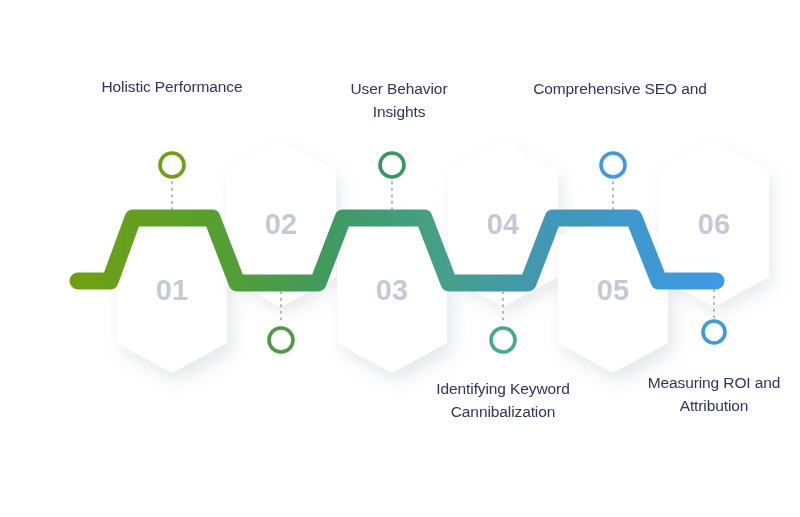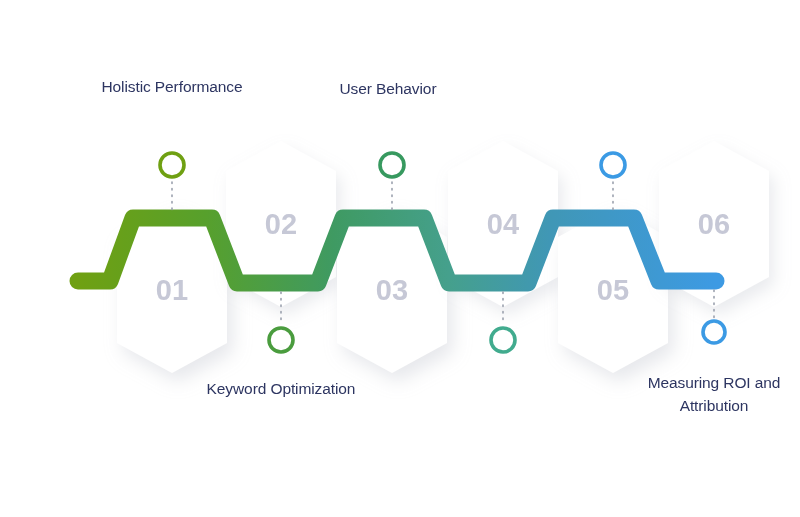--- a/index.html
+++ b/index.html
@@ -118,31 +118,34 @@
       <circle cx="613" cy="165" r="12" stroke="#3b9ae4"></circle>
       <circle cx="714" cy="332" r="11" stroke="#3b9ae4"></circle>
     </g>
   </svg>
 
   <div class="step-label label-above" style="left:72px; top:76px;">
     <div>Holistic Performance</div>
   </div>
 
   <div class="step-label label-below" style="left:181px; top:378px;">
-    <div>Keyword Optimization</div>
   </div>
 
-  <div class="step-label label-above" style="left:288px; top:78px;">
+  <div class="step-label label-above" style="left:299px; top:78px;">
     <div>User Behavior</div>
+    <div>Insights</div>
   </div>
 
   <div class="step-label label-below" style="left:403px; top:378px;">
+    <div>Identifying Keyword</div>
+    <div>Cannibalization</div>
   </div>
 
   <div class="step-label label-above" style="left:520px; top:78px;">
+    <div>Comprehensive SEO and</div>
   </div>
 
   <div class="step-label label-below" style="left:614px; top:372px;">
     <div>Measuring ROI and</div>
     <div>Attribution</div>
   </div>
 
 </div>
 
 </body></html>

